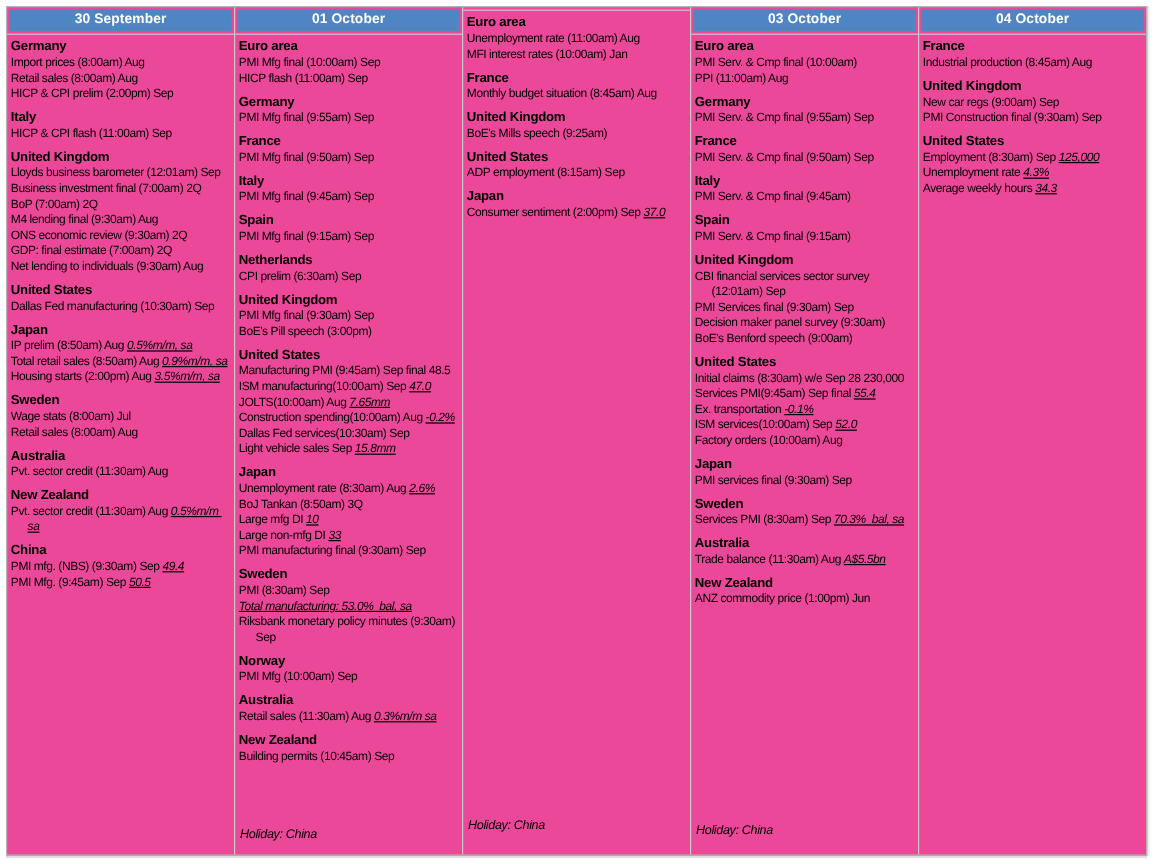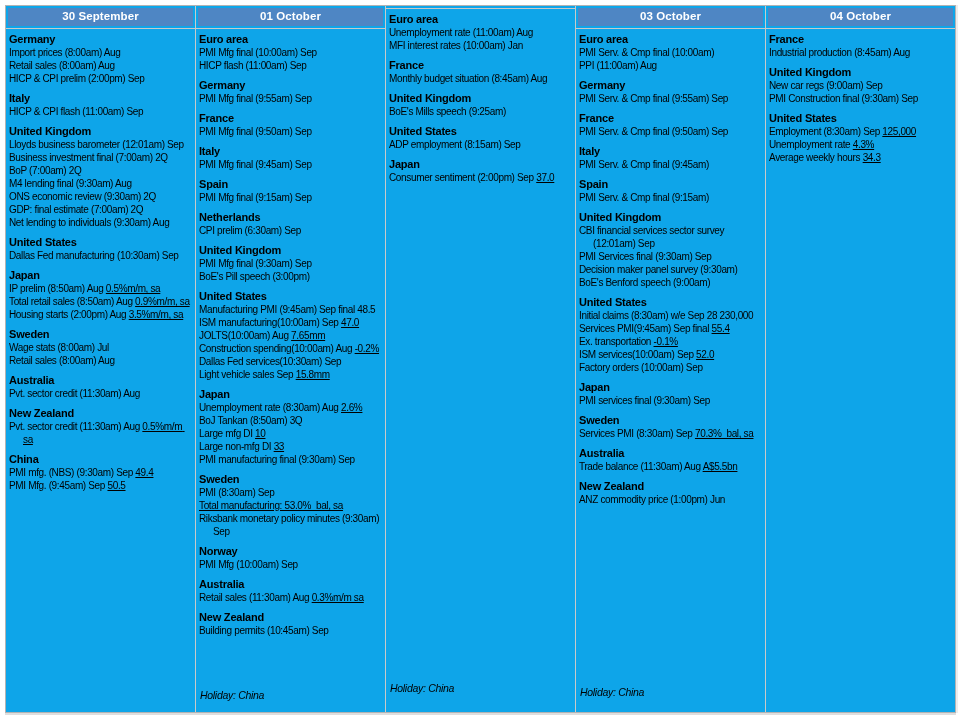--- a/index.html
+++ b/index.html
@@ -4,21 +4,21 @@
 <style>
   html,body{margin:0;padding:0;background:#ffffff;}
   body{
     width:962px;height:720px;position:relative;overflow:hidden;
     font-family:"Liberation Sans",sans-serif;color:#000;
   }
   .calendar{
     position:absolute;left:5px;top:5px;width:951px;height:708px;
     box-sizing:border-box;border:1px solid #b3b3b3;
     box-shadow:0 2px 0 #dedede, 2px 0 0 #ededed;
-    display:flex;background:#0ea5e9;
+    display:flex;background:#ec4899;
   }
   .col{
     flex:1 1 0;min-width:0;box-sizing:border-box;
     border-right:1px solid #c9c9c9;
     display:flex;flex-direction:column;position:relative;
   }
   .col:last-child{border-right:none;justify-content:center;}
   .col-header{
     margin:2px 2px 0 2px;
     background:var(--header-bg,#4e86c4);
@@ -32,21 +32,21 @@
   }
   .country{
     font-weight:bold;font-size:11px;line-height:14px;
     margin-top:6px;letter-spacing:-0.2px;white-space:nowrap;overflow:hidden;
   }
   .section:first-child .country{margin-top:2px;}
   .item{
     font-size:10px;line-height:13px;letter-spacing:-0.35px;
     white-space:pre-wrap;padding-left:14px;text-indent:-14px;
   }
-  .u{text-decoration:underline;}
+  .u{text-decoration:underline;font-style:italic;}
   .holiday{
     position:absolute;left:4px;bottom:11px;
     font-style:italic;font-size:10.5px;letter-spacing:-0.3px;
   }
   .col-3 .holiday{bottom:18px;}
   .col-4 .holiday{bottom:14px;}
 </style>
 </head>
 <body>
 
@@ -231,21 +231,21 @@
           <div class="item">PMI Services final (9:30am) Sep</div>
           <div class="item">Decision maker panel survey (9:30am)</div>
           <div class="item">BoE's Benford speech (9:00am)</div>
         </div>
         <div class="section">
           <div class="country">United States</div>
           <div class="item">Initial claims (8:30am) w/e Sep 28 230,000</div>
           <div class="item">Services PMI(9:45am) Sep final <span class="u">55.4</span></div>
           <div class="item">Ex. transportation <span class="u">-0.1%</span></div>
           <div class="item">ISM services(10:00am) Sep <span class="u">52.0</span></div>
-          <div class="item">Factory orders (10:00am) Sep</div>
+          <div class="item">Factory orders (10:00am) Aug</div>
         </div>
         <div class="section">
           <div class="country">Japan</div>
           <div class="item">PMI services final (9:30am) Sep</div>
         </div>
         <div class="section">
           <div class="country">Sweden</div>
           <div class="item">Services PMI (8:30am) Sep <span class="u">70.3%  bal, sa</span></div>
         </div>
         <div class="section">

